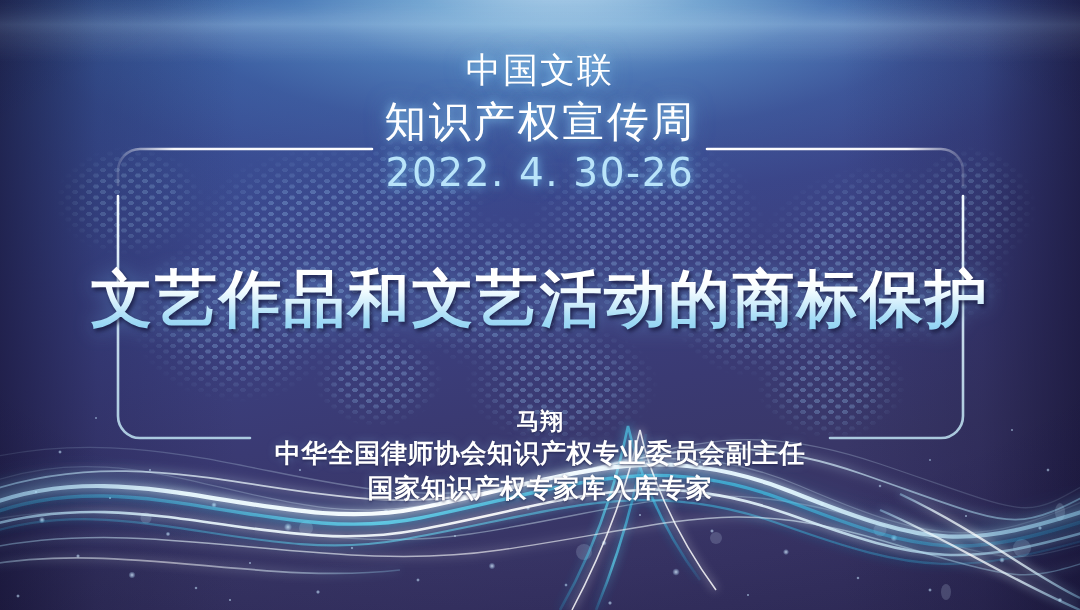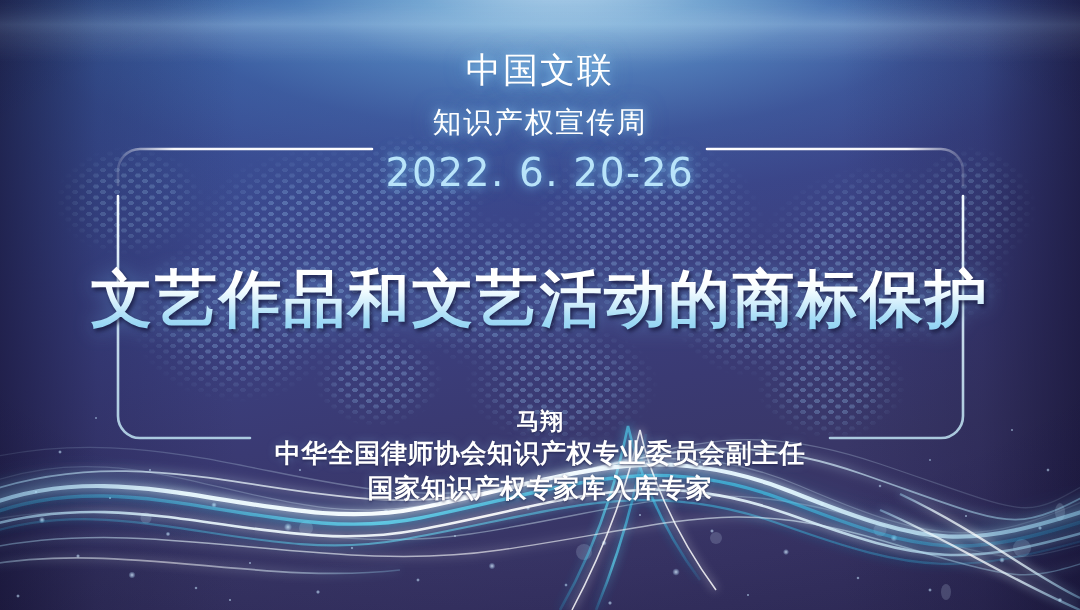--- a/index.html
+++ b/index.html
@@ -152,21 +152,21 @@
   }
 
   #line-org {
     top: 50px;
     font-size: 35px;
     line-height: 40px;
   }
 
   #line-event {
     top: 100px;
-    font-size: 29px;
+    font-size: 42px;
     line-height: 44px;
   }
 
   #line-date {
     position: absolute;
     left: 0; right: 0;
     top: 150px;
     font-size: 39px;
     line-height: 46px;
     font-weight: 400;
@@ -427,21 +427,21 @@
       <path d="M-20 176 C 120 150, 260 196, 400 180"></path>
     </g>
   </svg>
 
   <div id="content">
 
     <div class="heading-cn" id="line-org">中国文联</div>
 
     <div class="heading-cn" id="line-event">知识产权宣传周</div>
 
-    <div id="line-date">2022. 6. 20-26</div>
+    <div id="line-date">2022. 4. 30-26</div>
 
     <div id="speaker-block">
       <div class="speaker-line" id="speaker-name">马翔</div>
       <div class="speaker-line" id="speaker-title-1">中华全国律师协会知识产权专业委员会副主任</div>
       <div class="speaker-line" id="speaker-title-2">国家知识产权专家库入库专家</div>
     </div>
 
     <div id="main-title">文艺作品和文艺活动的商标保护</div>
 
   </div>

